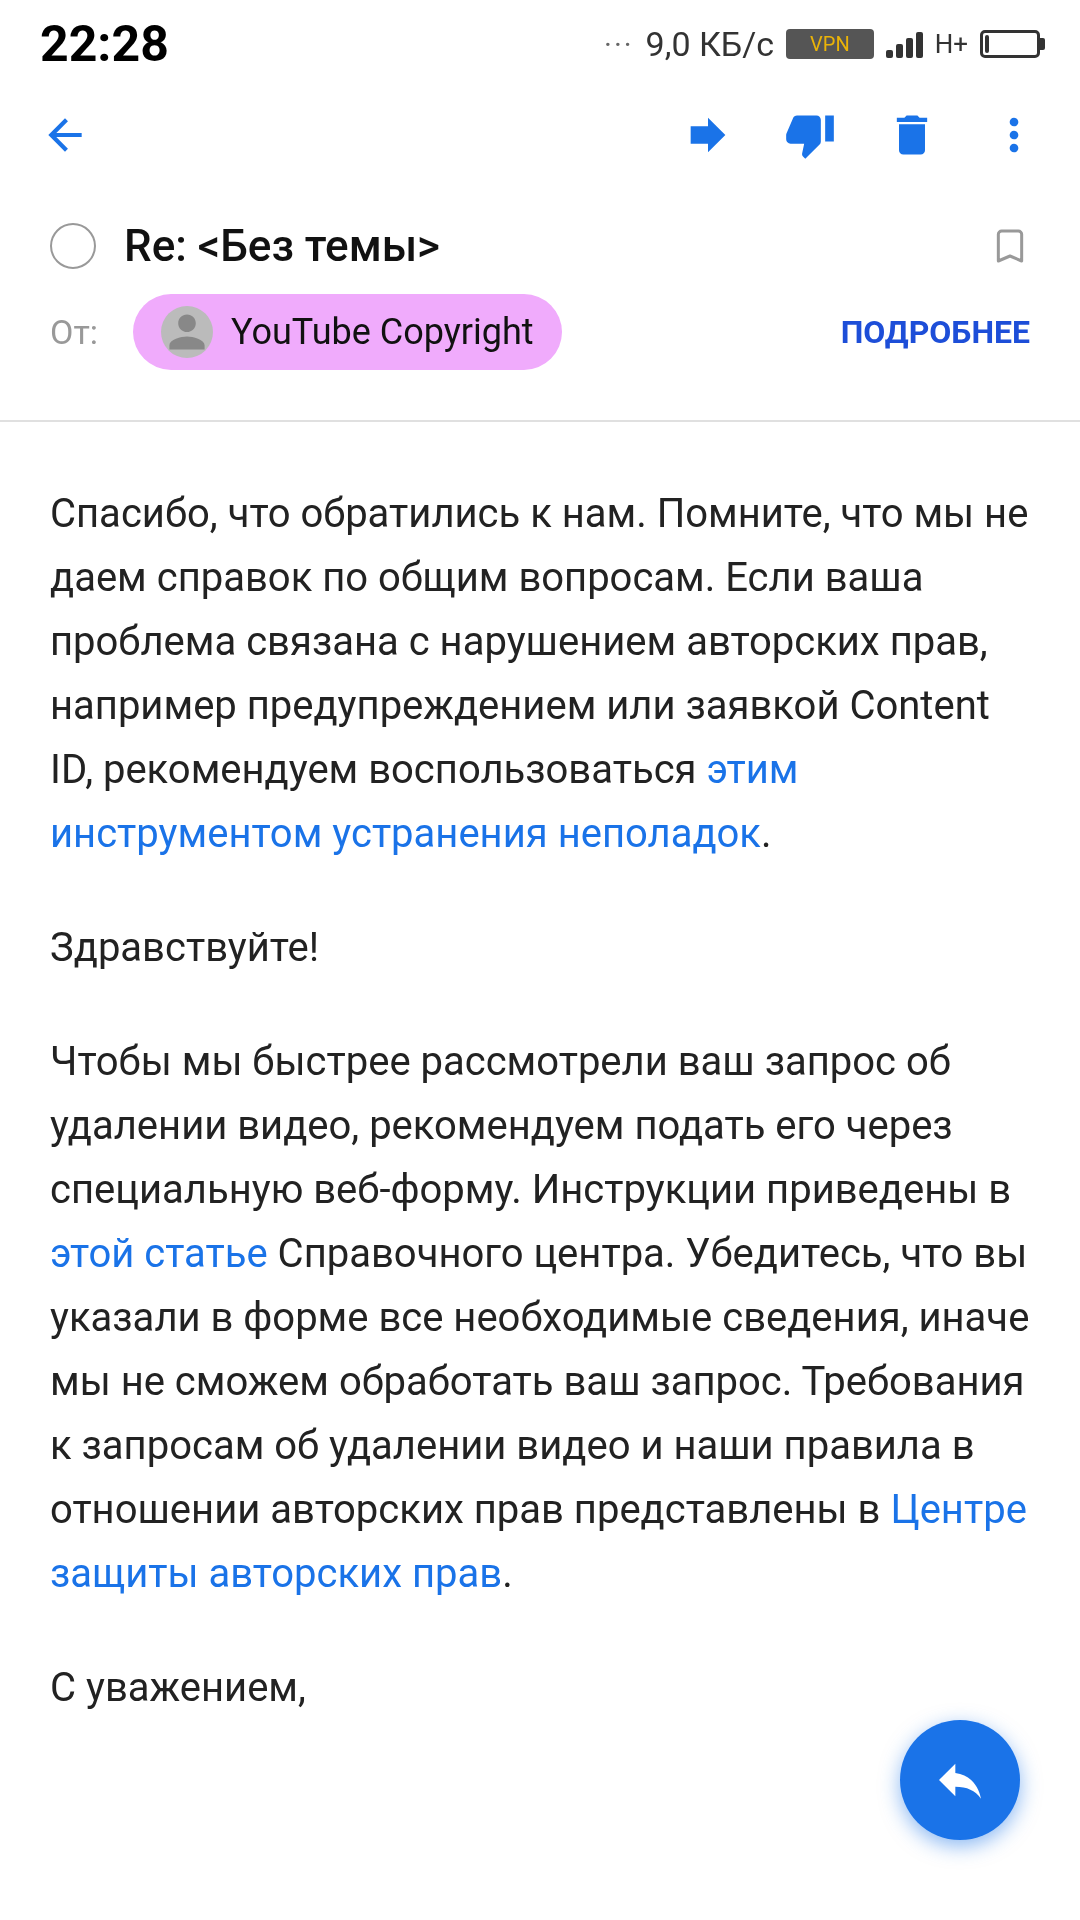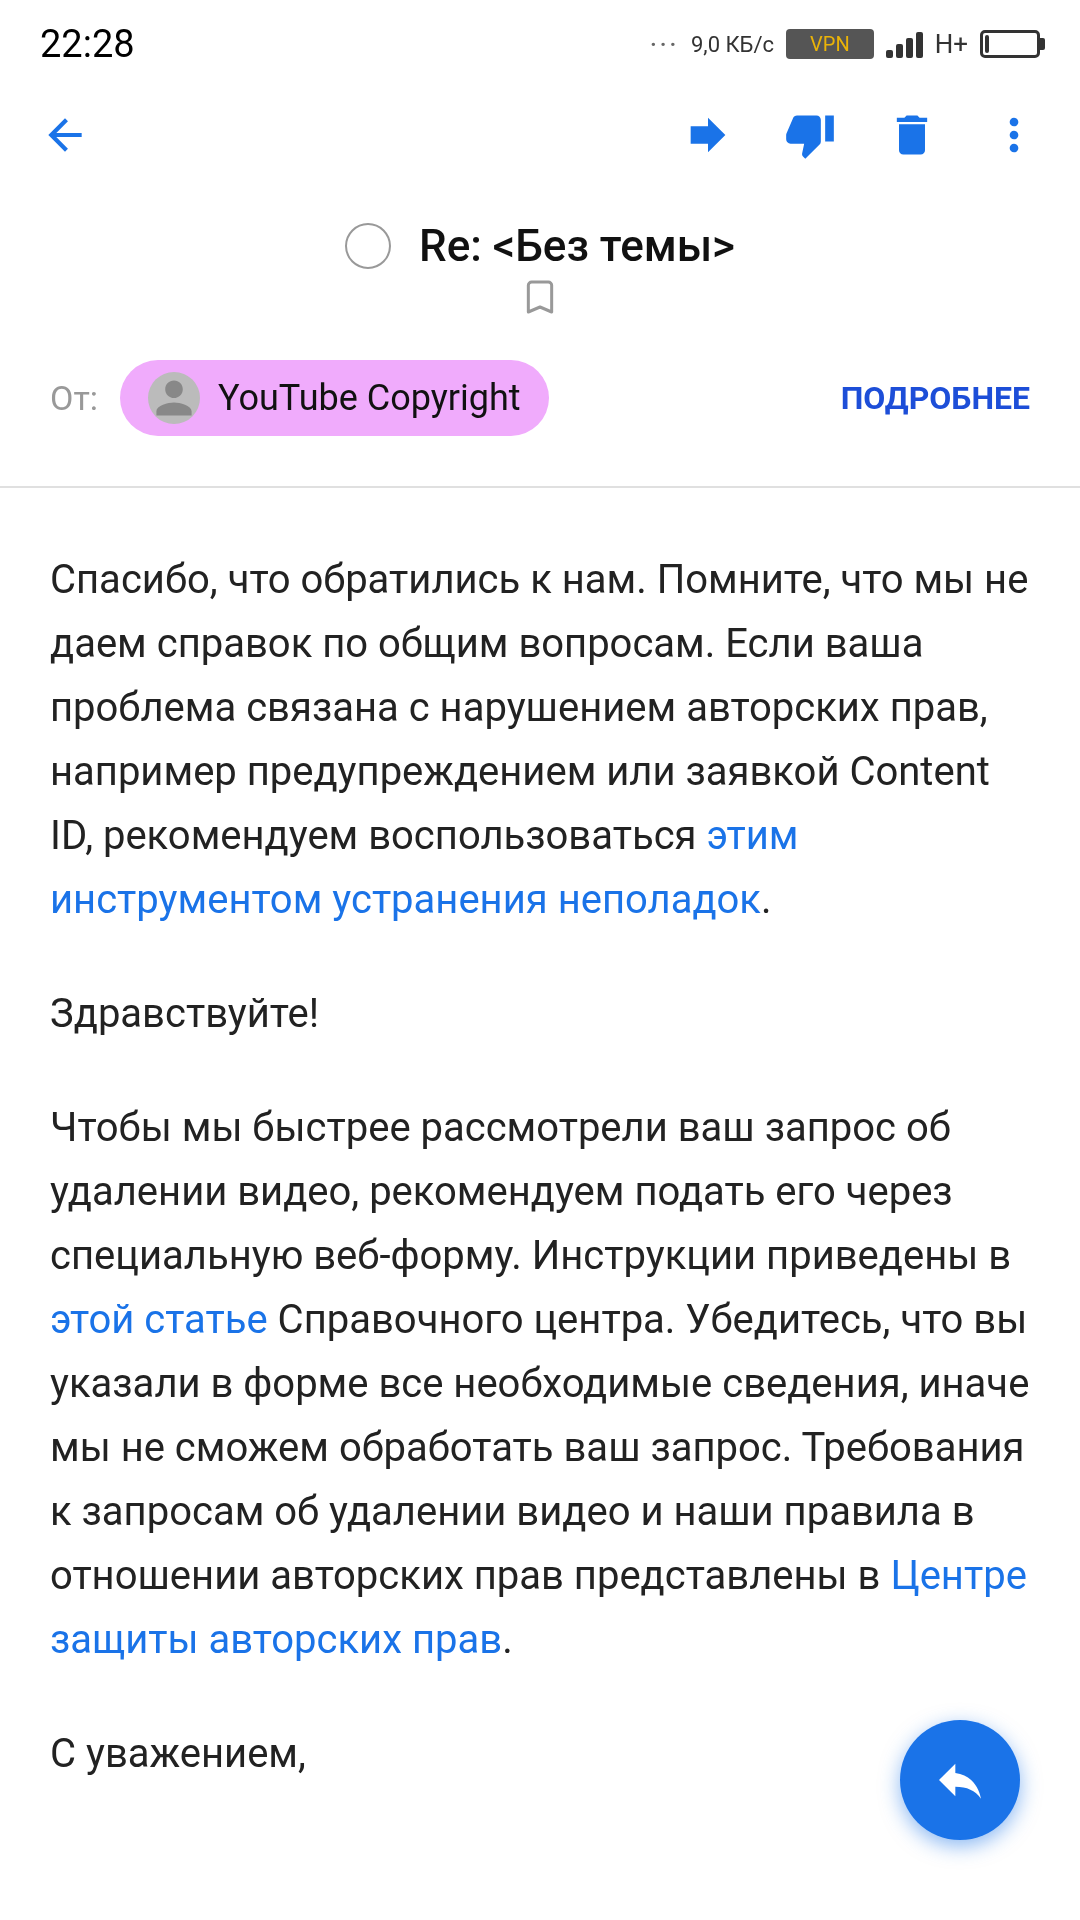--- a/index.html
+++ b/index.html
@@ -21,39 +21,39 @@
     
     .status-bar {
       display: flex;
       justify-content: space-between;
       align-items: center;
       padding: 18px 40px 10px 40px;
       height: 80px;
     }
 
     .status-time {
-      font-size: 38px;
-      font-weight: 400;
+      font-size: 50px;
+      font-weight: 700;
       color: #000;
     }
 
     .status-right {
       display: flex;
       align-items: center;
       gap: 12px;
     }
 
     .status-dots {
       font-size: 30px;
       color: #666;
       letter-spacing: 2px;
     }
 
     .status-speed {
-      font-size: 22px;
+      font-size: 34px;
       color: #333;
     }
 
     .status-vpn {
       background: #555;
       color: #eab308;
       font-size: 20px;
       padding: 3px 24px;
       border-radius: 4px;
     }
@@ -145,22 +145,21 @@
 
     
     .email-header {
       padding: 30px 50px 20px 50px;
     }
 
     .email-subject-row {
       display: flex;
       align-items: center;
       justify-content: space-between;
-      margin-bottom: 28px;
-      flex-direction: column;
+      margin-bottom: 12px;
     }
 
     .email-subject-left {
       display: flex;
       align-items: center;
       gap: 28px;
     }
 
     .circle-checkbox {
       width: 46px;
@@ -184,21 +183,21 @@
     .email-date {
       font-size: 34px;
       color: #777;
       margin-left: 74px;
       margin-bottom: 24px;
     }
 
     .email-from-row {
       display: flex;
       align-items: center;
-      gap: 10px;
+      gap: 23px;
       padding: 10px 0;
       justify-content: center;
     }
 
     .from-label {
       font-size: 34px;
       color: #999;
       min-width: 60px;
     }
 

